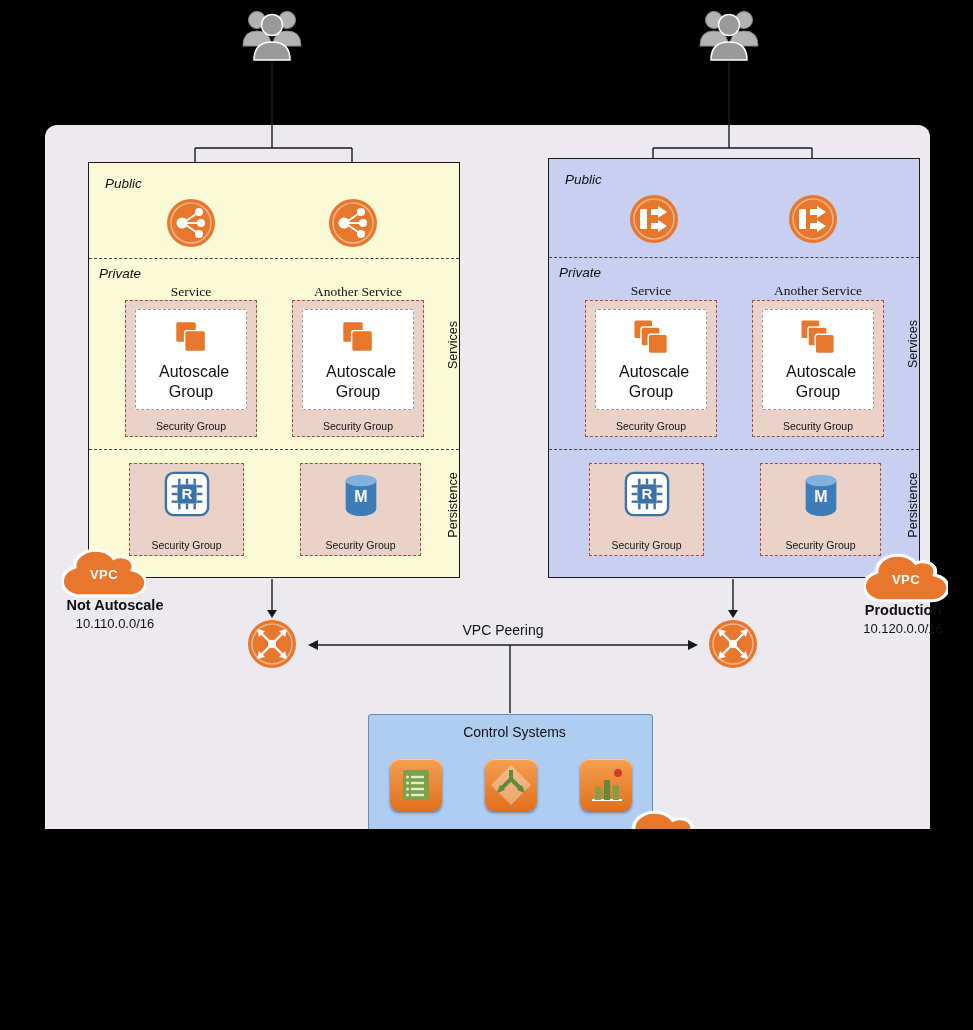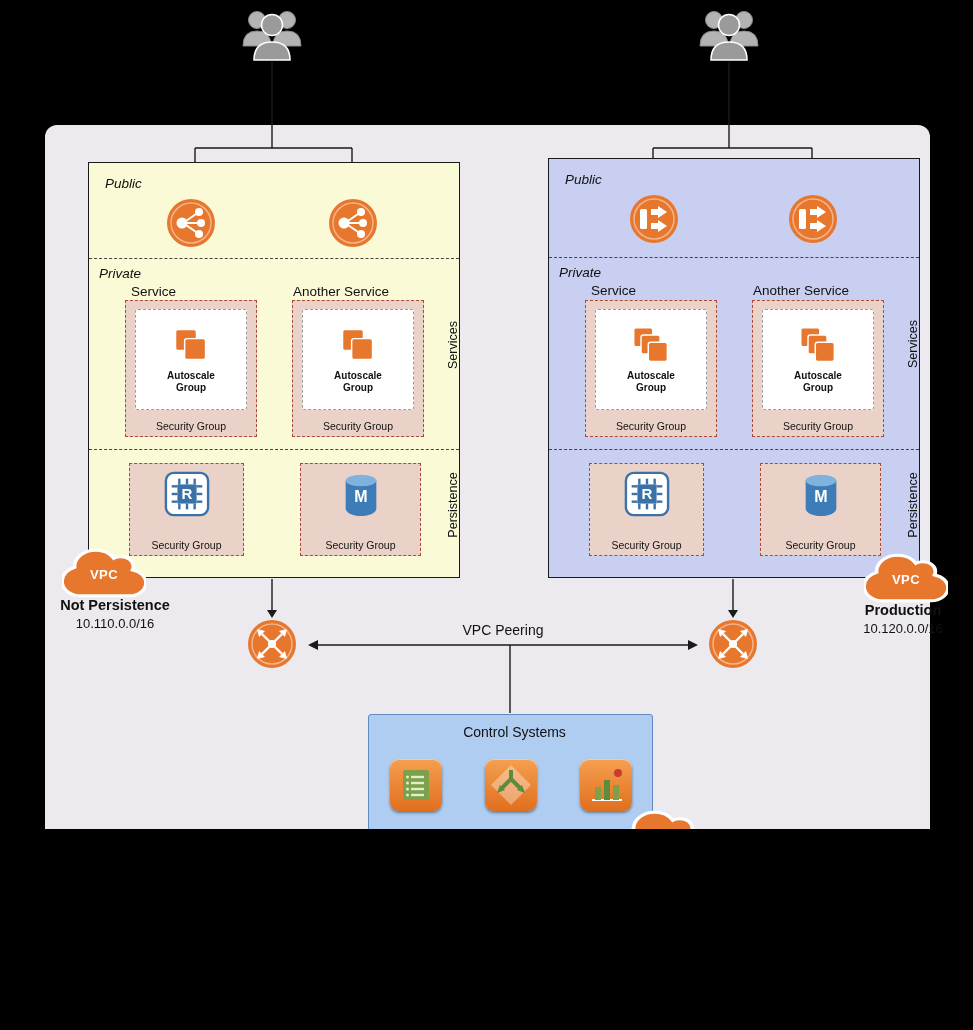--- a/index.html
+++ b/index.html
@@ -11,29 +11,29 @@
   .region { left:45px; top:125px; width:885px; height:775px; background:#ECEAEE; border-radius:12px; }
 
   .vpc-box { position:absolute; border:1px solid #1a1a1a; }
   .vpc-left  { left:88px;  top:162px; width:372px; height:416px; background:#FAFAD6; }
   .vpc-right { left:548px; top:158px; width:372px; height:420px; background:#C9CFF1; }
 
   .zone-label { font-style:italic; font-size:13.5px; }
   .sep { position:absolute; left:0; width:100%; border-top:1.4px dashed #444; }
 
   .elb { position:absolute; width:48px; height:48px; top:36px; }
-  .svc-title { position:absolute; top:121px; font-size:13.5px; text-align:left; }
+  .svc-title { position:absolute; top:121px; font-size:13.5px; text-align:center;font-family:Liberation Serif, serif; }
 
   .sg { position:absolute; background:#EBD2C9; border:1.4px dashed #A84A38; }
   .sg-label { position:absolute; bottom:4px; left:0; width:100%; text-align:center; font-size:10.5px; }
   .sg-svc { top:137px; height:137px; width:132px; }
   .asg { position:absolute; left:9px; right:9px; top:8px; bottom:26px; background:#fff;
          border:1.4px dashed #9a9a9a; border-radius:3px;
          display:flex; flex-direction:column; align-items:center; justify-content:center; gap:5px; }
-  .asg-label { font-size:10px; text-align:center; line-height:1.25; width:64px;font-weight:bold; }
+  .asg-label { font-size:16px; text-align:center; line-height:1.25; width:64px; }
 
   .sg-per { top:300px; height:93px; }
   .per-icon { position:absolute; top:7px; width:46px; height:46px; }
 
   .band-label { position:absolute; width:100px; height:14px; left:314px; text-align:center;
                 font-size:12.5px; transform:rotate(-90deg); }
 
   .cloud-wrap { position:absolute; width:84px; height:52px; }
   .cloud-wrap svg.cloud { position:absolute; inset:0; width:100%; height:100%; }
   .cloud-label { position:absolute; left:0; top:20px; width:100%; text-align:center;
@@ -318,21 +318,21 @@
     <div class="band-label" style="top:339px;">Persistence</div>
   </div>
 
   <div class="cloud-wrap" style="left:62px; top:547px;">
     <svg class="cloud" viewBox="0 0 640 512" preserveAspectRatio="none">
         <use href="#sym-cloudpath" fill="#E8772E" stroke="#fff" stroke-width="28"></use>
       </svg>
     <div class="cloud-label">VPC</div>
   </div>
   <div class="vpc-caption" style="left:40px; top:597px;">
-    <div class="vpc-name">Not Persistence</div>
+    <div class="vpc-name">Not Autoscale</div>
     <div class="vpc-cidr">10.110.0.0/16</div>
   </div>
 
   <div class="cloud-wrap" style="left:864px; top:552px;">
     <svg class="cloud" viewBox="0 0 640 512" preserveAspectRatio="none">
         <use href="#sym-cloudpath" fill="#E8772E" stroke="#fff" stroke-width="28"></use>
       </svg>
     <div class="cloud-label">VPC</div>
   </div>
   <div class="vpc-caption" style="left:828px; top:602px;">

